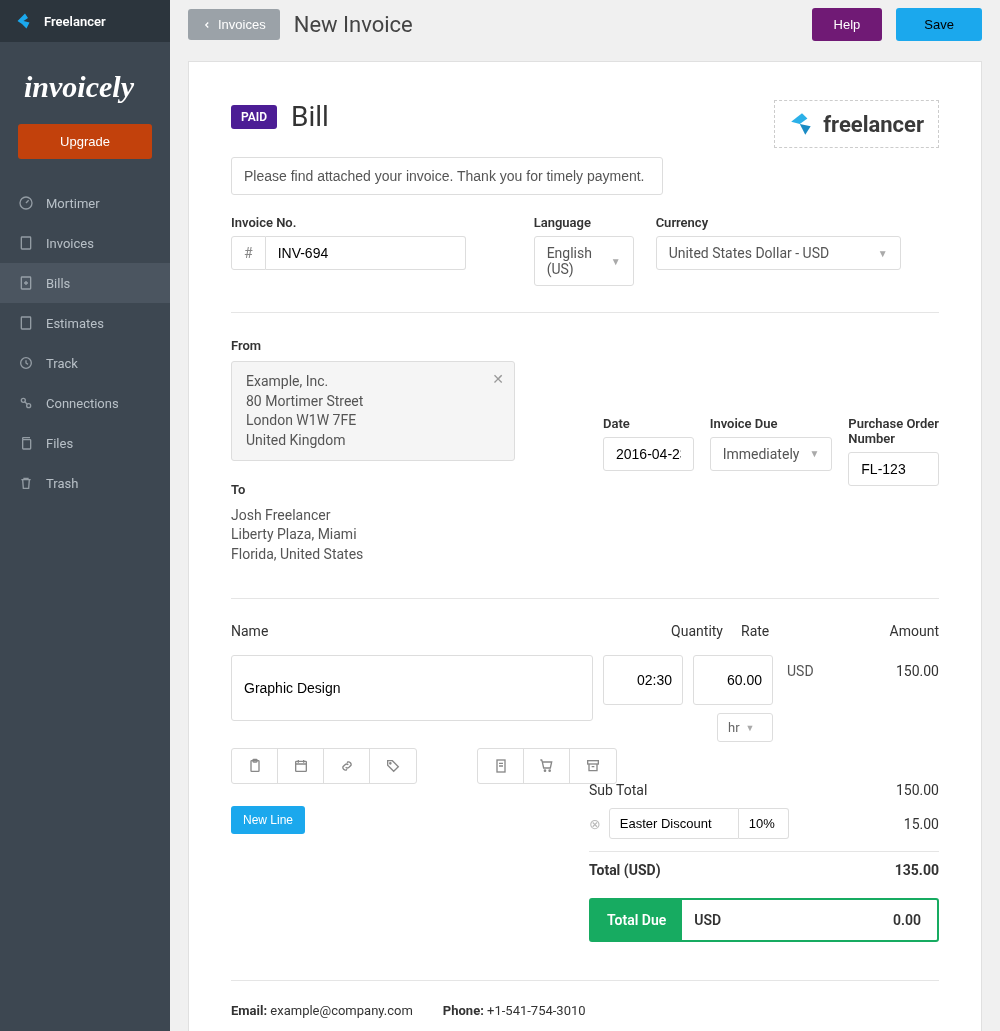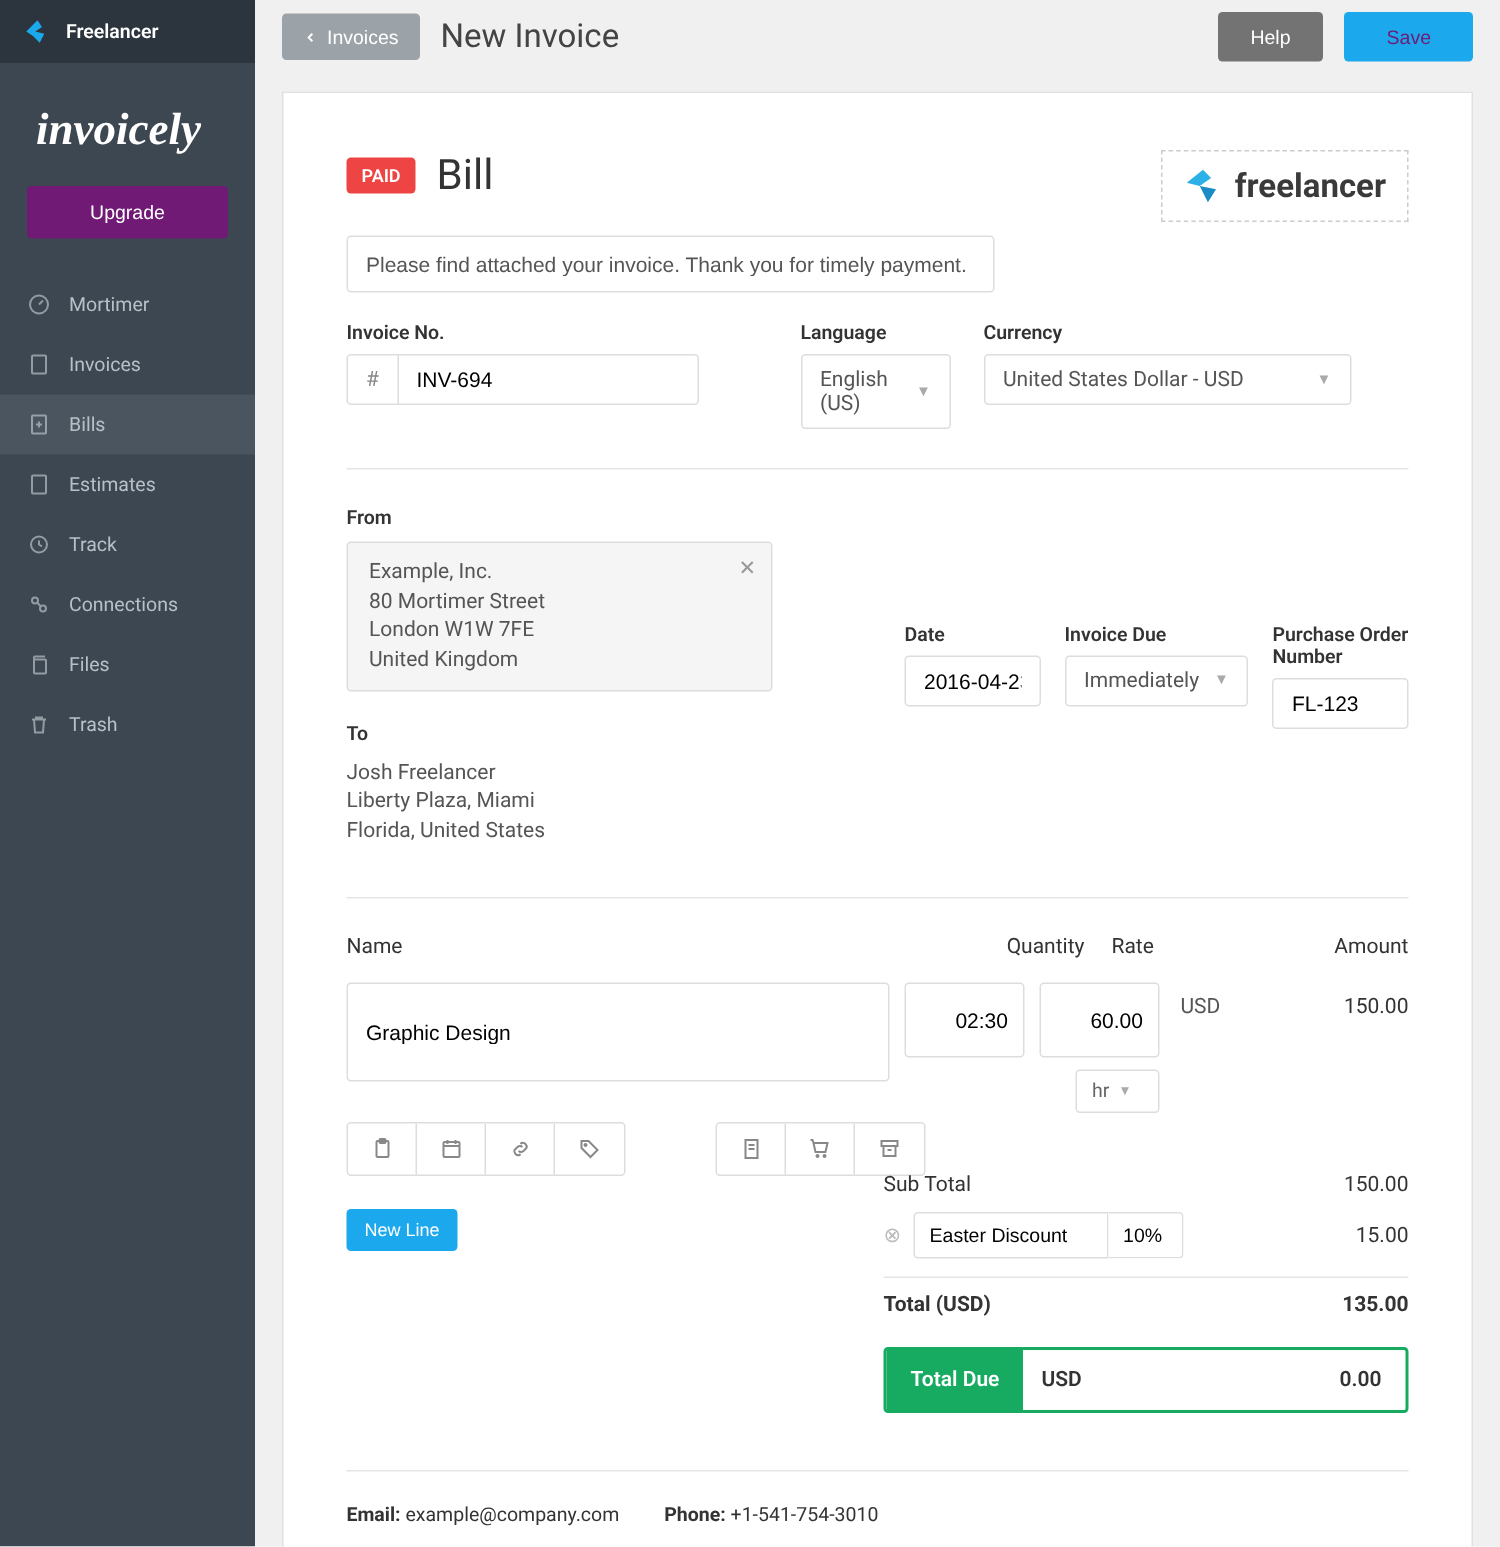--- a/index.html
+++ b/index.html
@@ -4,36 +4,36 @@
 <style>
 * { box-sizing: border-box; margin: 0; padding: 0; }
 body { font-family: -apple-system, BlinkMacSystemFont, "Segoe UI", Roboto, sans-serif; background: #f0f0f0; color: #333; font-size: 14px; }
 .app { display: flex; width: 1000px; height: 1031px; }
 .sidebar { width: 170px; background: #3d4751; color: #b8c0c7; display: flex; flex-direction: column; }
 .sidebar-header { background: #2c353d; padding: 12px 16px; display: flex; align-items: center; gap: 10px; }
 .sidebar-header svg { width: 18px; height: 18px; }
 .sidebar-header span { color: #fff; font-weight: 600; font-size: 13px; }
 .logo { padding: 28px 24px 20px; }
 .logo-text { font-family: 'Brush Script MT', cursive; font-size: 30px; color: #fff; font-style: italic; font-weight: bold; }
-.upgrade-btn { margin: 0 18px 24px; background: #701a75; color: #fff; border: none; padding: 10px; border-radius: 3px; font-size: 13px; cursor: pointer; }
+.upgrade-btn { margin: 0 18px 24px; background: #c2410c; color: #fff; border: none; padding: 10px; border-radius: 3px; font-size: 13px; cursor: pointer; }
 .nav { display: flex; flex-direction: column; }
 .nav-item { display: flex; align-items: center; gap: 12px; padding: 12px 18px; cursor: pointer; color: #b8c0c7; font-size: 13px; }
 .nav-item.active { background: #4b5560; }
 .nav-item svg { width: 16px; height: 16px; flex-shrink: 0; opacity: 0.7; }
 .main { flex: 1; background: #f0f0f0; display: flex; flex-direction: column; }
 .topbar { display: flex; align-items: center; padding: 8px 18px; gap: 14px; }
 .back-btn { display: flex; align-items: center; gap: 6px; background: #9ba2a8; color: #fff; border: none; padding: 8px 14px; border-radius: 3px; font-size: 13px; cursor: pointer; }
 .page-title { font-size: 22px; color: #444; font-weight: 400; }
 .spacer { flex: 1; }
-.help-btn { background: #737373; color: #fff; border: none; padding: 9px 22px; border-radius: 3px; font-size: 13px; cursor: pointer; }
-.save-btn { background: #1ba8ed; color: #701a75; border: none; padding: 9px 28px; border-radius: 3px; font-size: 13px; cursor: pointer; }
+.help-btn { background: #701a75; color: #fff; border: none; padding: 9px 22px; border-radius: 3px; font-size: 13px; cursor: pointer; }
+.save-btn { background: #1ba8ed; color: #000000; border: none; padding: 9px 28px; border-radius: 3px; font-size: 13px; cursor: pointer; }
 .card { background: #fff; margin: 12px 18px; border: 1px solid #e0e0e0; padding: 38px 42px; position: relative; }
 .card-header { display: flex; align-items: flex-start; justify-content: space-between; }
 .title-row { display: flex; align-items: center; gap: 14px; }
-.paid-badge { background: #ef4444; color: #fff; padding: 5px 10px; border-radius: 3px; font-size: 12px; font-weight: 600; }
+.paid-badge { background: #4c1d95; color: #fff; padding: 5px 10px; border-radius: 3px; font-size: 12px; font-weight: 600; }
 .doc-title { font-size: 28px; color: #333; font-weight: 400; }
 .brand-box { border: 1px dashed #ccc; padding: 10px 14px; display: flex; align-items: center; gap: 8px; }
 .brand-box svg { width: 26px; height: 26px; }
 .brand-text { font-size: 22px; font-weight: 700; color: #3a3a3a; }
 .desc-input { margin-top: 24px; width: 432px; padding: 10px 12px; border: 1px solid #ddd; border-radius: 3px; font-size: 14px; color: #555; }
 .row1 { display: flex; gap: 0; margin-top: 20px; border-bottom: 1px solid #e5e5e5; padding-bottom: 26px; }
 .field { display: flex; flex-direction: column; gap: 6px; }
 .field-label { font-size: 13px; font-weight: 600; color: #333; }
 .invoice-no-group { display: flex; }
 .invoice-no-prefix { border: 1px solid #ddd; padding: 8px 12px; background: #fff; color: #888; border-radius: 3px 0 0 3px; }

